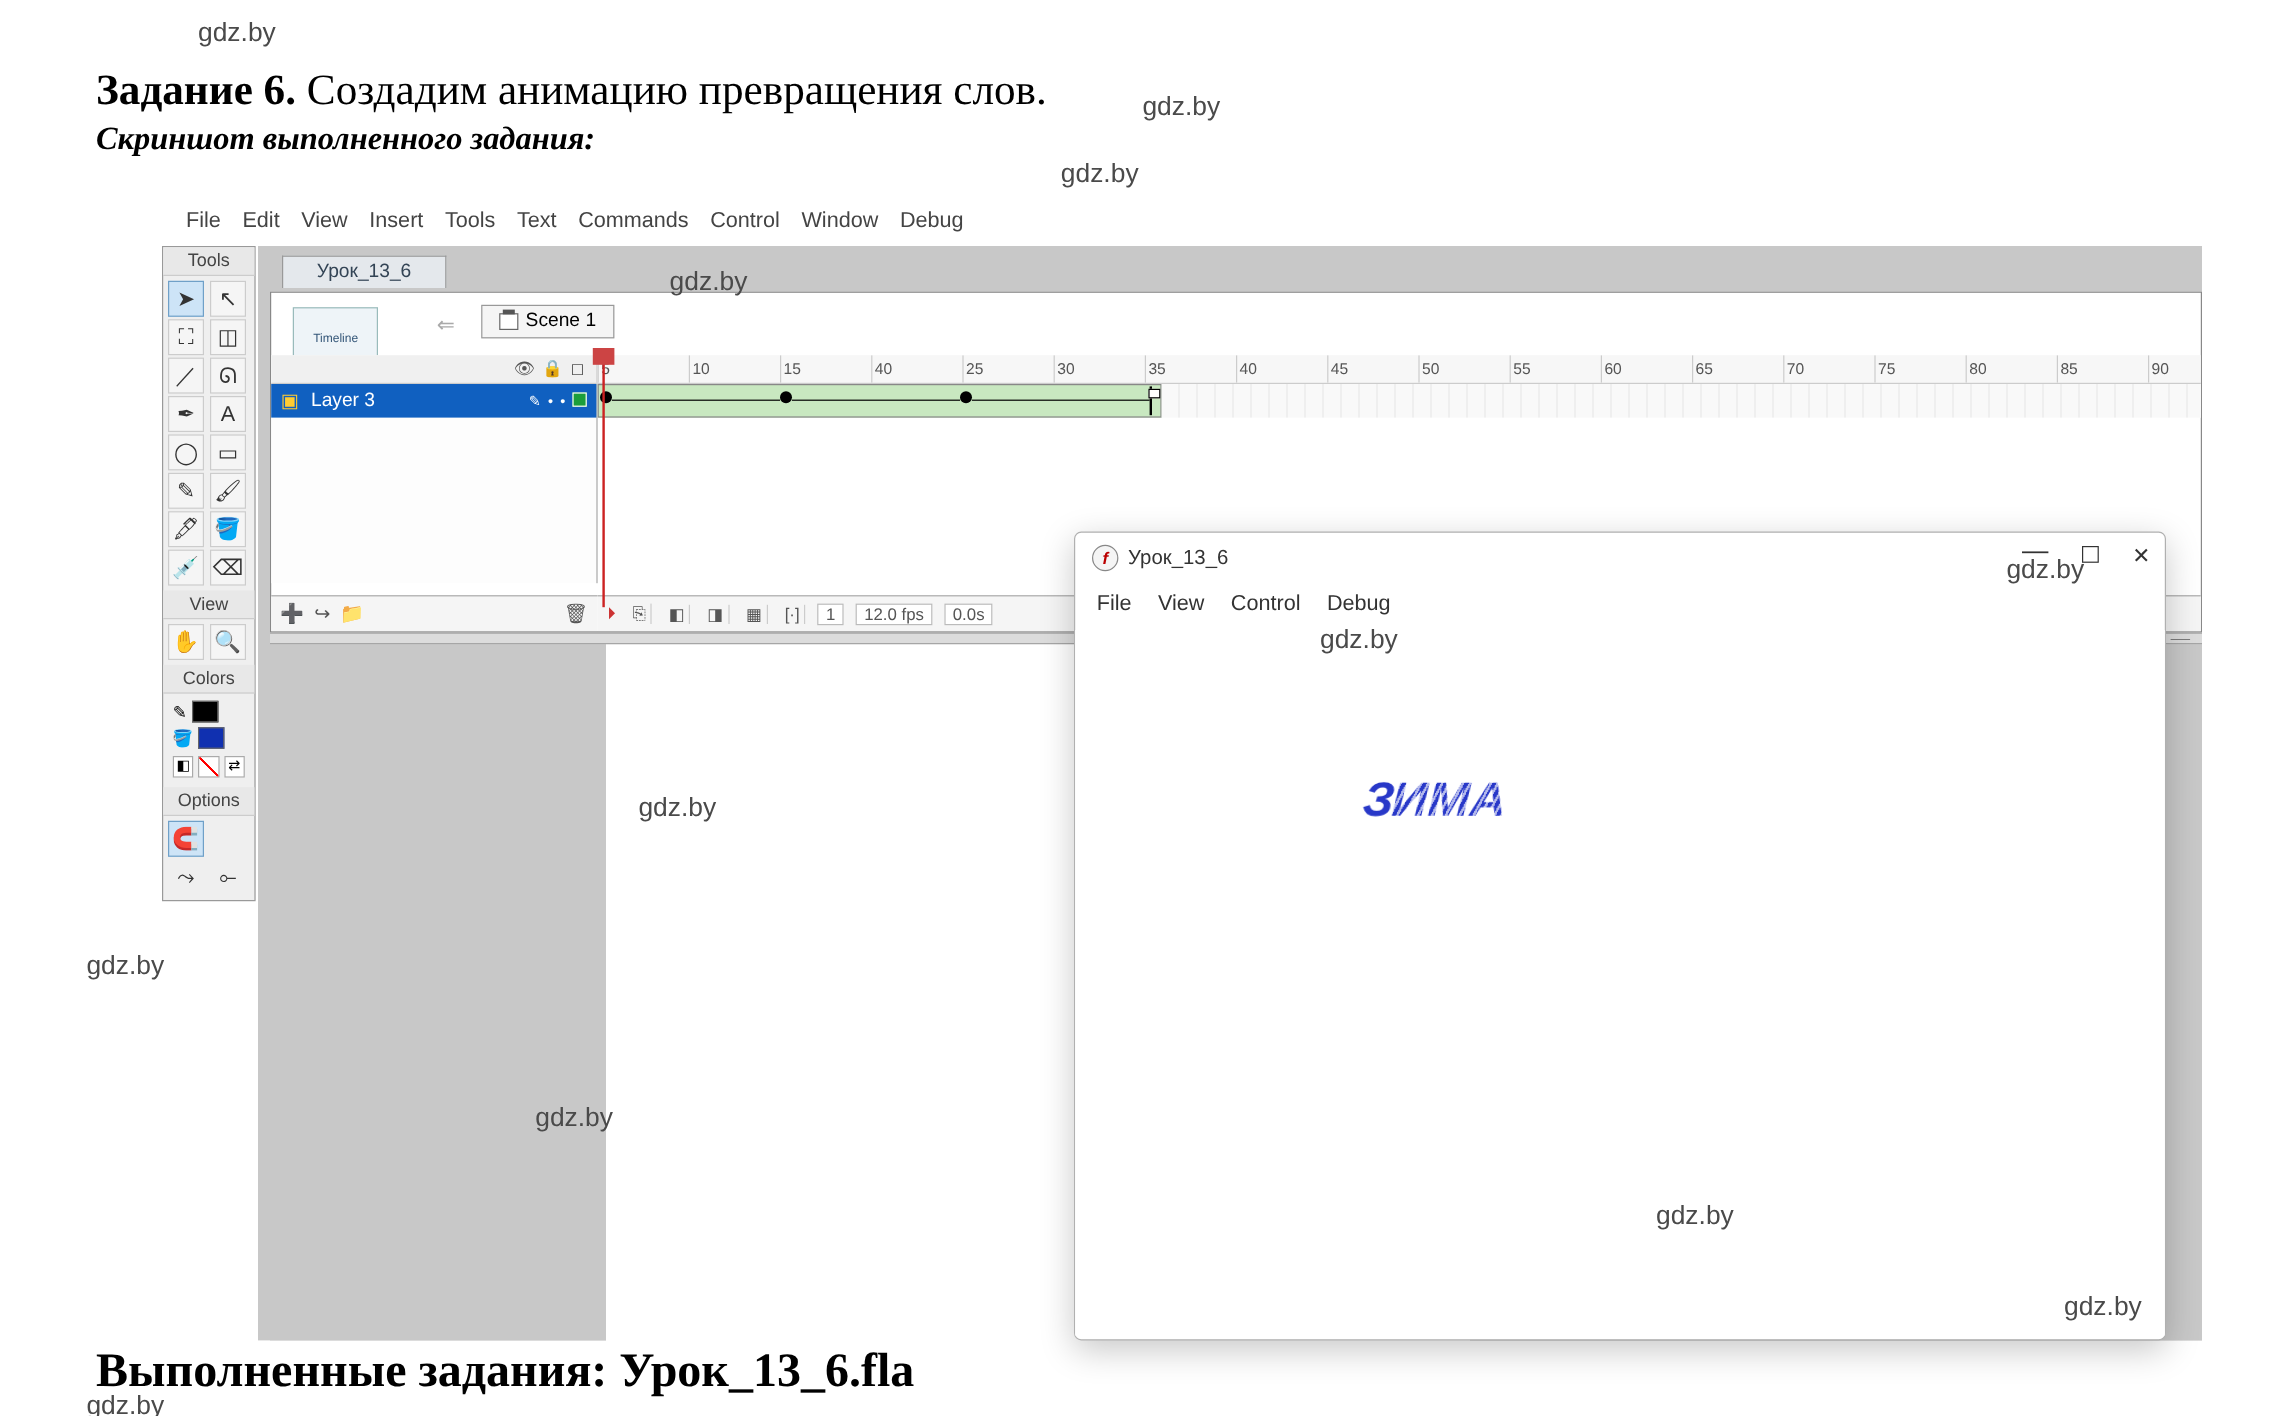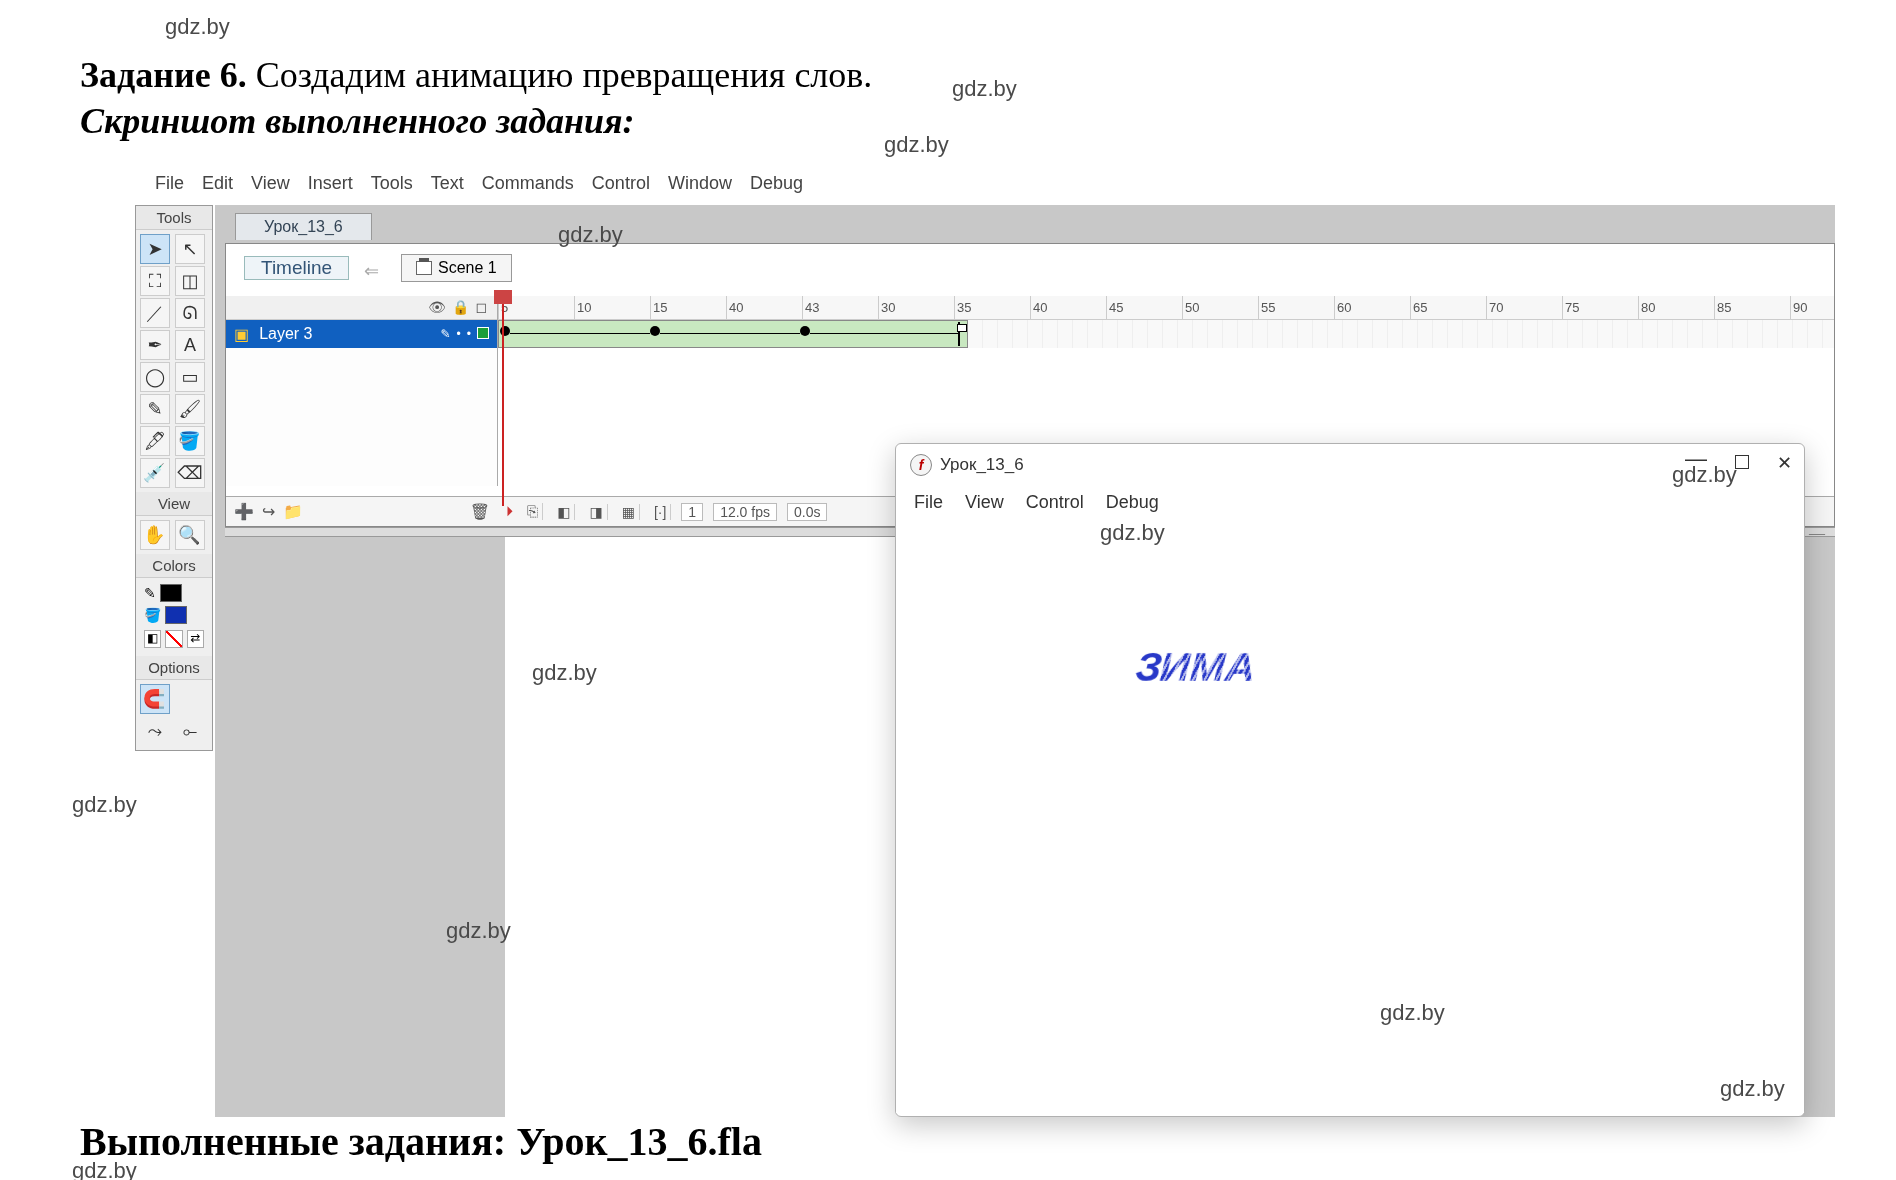--- a/index.html
+++ b/index.html
@@ -23,21 +23,21 @@
     position: absolute;
     left: 80px;
     top: 54px;
     font-size: 36px;
   }
   .task-text b { font-weight: bold; }
   .subtitle {
     position: absolute;
     left: 80px;
     top: 100px;
-    font-size: 36px;
+    font-size: 27px;
     font-weight: bold;
     font-style: italic;
   }
   .screenshot {
     position: absolute;
     left: 135px;
     top: 145px;
     width: 1700px;
     height: 972px;
     background: #fff;
@@ -121,26 +121,26 @@
     position: absolute;
     left: 10px; top: 38px;
     right: 0;
     height: 284px;
     background: #fff;
     border: 1px solid #888;
   }
   .timeline-tab {
     position: absolute;
     left: 18px; top: 12px;
-    padding: 0 16px;
+    padding: 20px 16px;
     border: 1px solid #9bb;
     background: #eef4f8;
     color: #357;
     font-family: Tahoma, sans-serif;
-    font-size: 19px;
+    font-size: 10px;
   }
   .back-arrow {
     position: absolute;
     left: 130px; top: 14px;
     font-size: 18px;
     color: #aaa;
     padding: 2px 8px;
   }
   .scene-btn {
     position: absolute;
@@ -478,21 +478,21 @@
         <span class="lf-btn">↪</span>
         <span class="lf-btn">📁</span>
         <span class="lf-btn lf-trash">🗑</span>
       </div>
 
       <div class="ruler">
         <div class="tick">5</div>
         <div class="tick">10</div>
         <div class="tick">15</div>
         <div class="tick">40</div>
-        <div class="tick">43</div>
+        <div class="tick">25</div>
         <div class="tick">30</div>
         <div class="tick">35</div>
         <div class="tick">40</div>
         <div class="tick">45</div>
         <div class="tick">50</div>
         <div class="tick">55</div>
         <div class="tick">60</div>
         <div class="tick">65</div>
         <div class="tick">70</div>
         <div class="tick">75</div>

